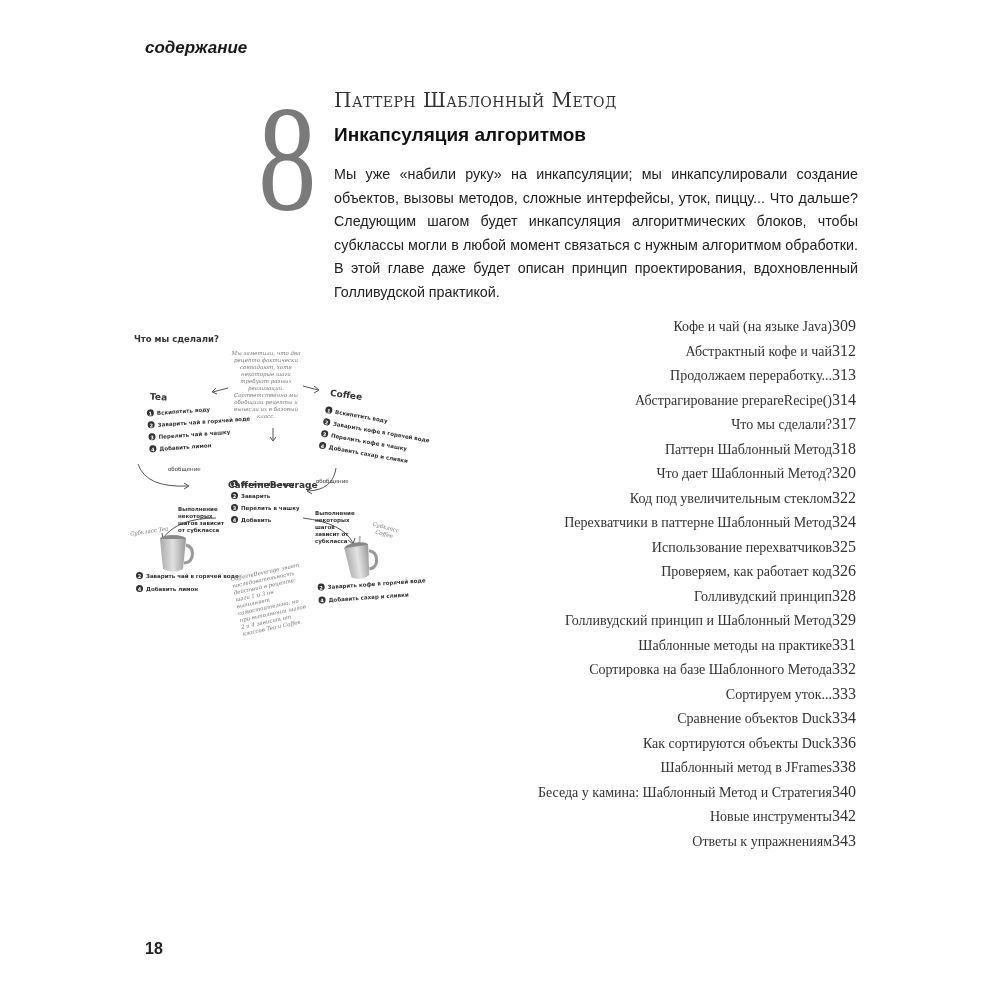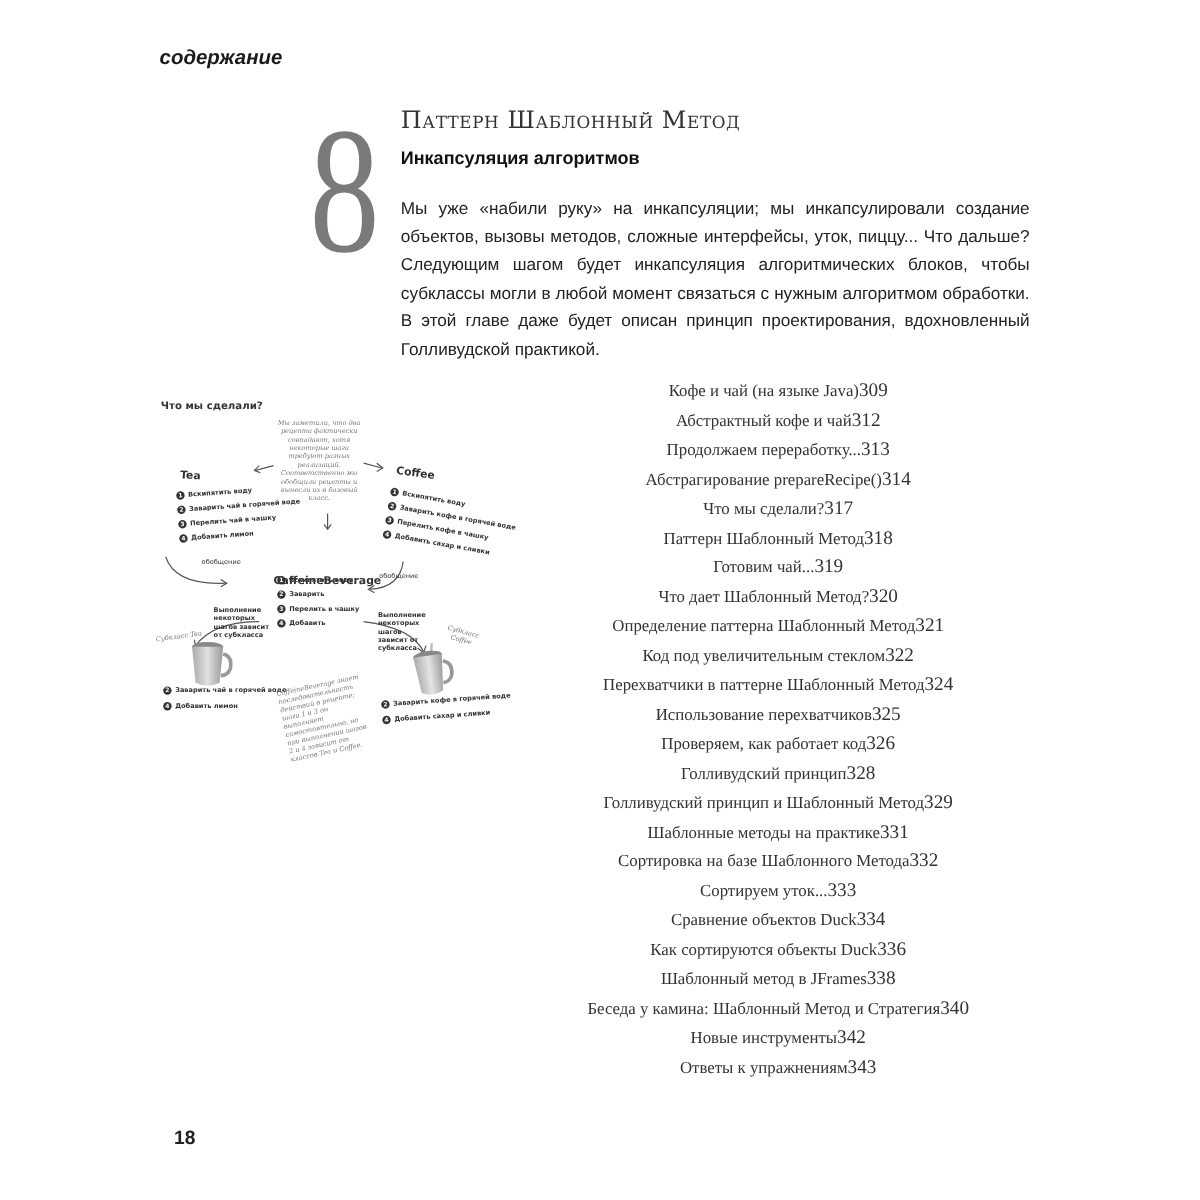--- a/index.html
+++ b/index.html
@@ -1,40 +1,40 @@
 <!DOCTYPE html>
 <html><head>
   <meta charset="utf-8">
   <style>
     * { box-sizing: border-box; margin: 0; padding: 0; }
     html, body { width: 1000px; height: 1000px; background: #ffffff; overflow: hidden; }
     body { position: relative; color: #222; }
 
     .running-head {
-      position: absolute; left: 133px; top: 38px;
+      position: absolute; left: 145px; top: 38px;
       font-family: "Liberation Sans", sans-serif;
       font-weight: bold; font-style: italic; font-size: 17px; color: #1a1a1a; text-align: center;
     }
     .chapter-num {
       position: absolute; left: 258px; top: 84px;
       font-family: "Liberation Serif", serif;
       font-size: 150px; line-height: 1; color: #7a7a7a;
       transform: scaleX(0.78); transform-origin: left top;
       font-weight: normal;
     }
     .chapter-subtitle {
       position: absolute; left: 334px; top: 88px;
       font-family: "DejaVu Serif", serif;
       font-size: 20px; color: #333; letter-spacing: 0.5px;
       font-variant: small-caps;
     }
     .chapter-title {
       position: absolute; left: 334px; top: 124px;
       font-family: "Liberation Sans", sans-serif;
-      font-weight: bold; font-size: 15px; color: #111;
+      font-weight: bold; font-size: 19px; color: #111;
     }
     .intro {
       position: absolute; left: 334px; top: 163px; width: 524px;
       font-family: Liberation Sans, sans-serif;
       font-size: 14.3px; line-height: 23.5px; color: #222;
       text-align: justify;
     }
 
     
     .diagram { position: absolute; left: 128px; top: 328px; width: 285px; height: 300px; }
@@ -43,21 +43,21 @@
     .dg-cls { font-weight: bold; font-size: 9px; }
     .dg-step { font-size: 5.5px; font-weight: bold; display: flex; align-items: center; gap: 3px; white-space: nowrap; }
     .dg-step .dot { width: 7px; height: 7px; border-radius: 50%; background: #333; color: #fff; font-size: 5px; display: inline-flex; align-items: center; justify-content: center; flex: none; }
     .dg-note { font-family: "DejaVu Serif", serif; font-style: italic; font-size: 5.5px; color: #777; text-align: center; line-height: 7px; }
     .dg-small { font-size: 5.5px; font-weight: bold; line-height: 7px; }
     .mug { position: absolute; }
 
     
     .toc { position: absolute; left: 441px; top: 317px; width: 415px; }
     .toc-row {
-      display: flex; justify-content: center; align-items: baseline;
+      display: flex; justify-content: flex-end; align-items: baseline;
       height: 24.5px;
       font-family: "Liberation Serif", serif; font-size: 14px; color: #333;
     }
     .toc-page { font-family: "Liberation Serif", serif; font-size: 16px; color: #333; }
 
     .folio {
       position: absolute; left: 145px; top: 940px;
       font-family: "Liberation Sans", sans-serif; font-weight: bold; font-size: 16px; color: #222; text-align: center;
     }
   </style>
@@ -232,32 +232,24 @@
     </div>
   <div class="toc-row">
       <span>Что мы сделали?</span>
       <span class="toc-page">317</span>
     </div>
   <div class="toc-row">
       <span>Паттерн Шаблонный Метод</span>
       <span class="toc-page">318</span>
     </div>
   <div class="toc-row">
-      <span>Готовим чай...</span>
-      <span class="toc-page">319</span>
-    </div>
-  <div class="toc-row">
       <span>Что дает Шаблонный Метод?</span>
       <span class="toc-page">320</span>
     </div>
   <div class="toc-row">
-      <span>Определение паттерна Шаблонный Метод</span>
-      <span class="toc-page">321</span>
-    </div>
-  <div class="toc-row">
       <span>Код под увеличительным стеклом</span>
       <span class="toc-page">322</span>
     </div>
   <div class="toc-row">
       <span>Перехватчики в паттерне Шаблонный Метод</span>
       <span class="toc-page">324</span>
     </div>
   <div class="toc-row">
       <span>Использование перехватчиков</span>
       <span class="toc-page">325</span>

